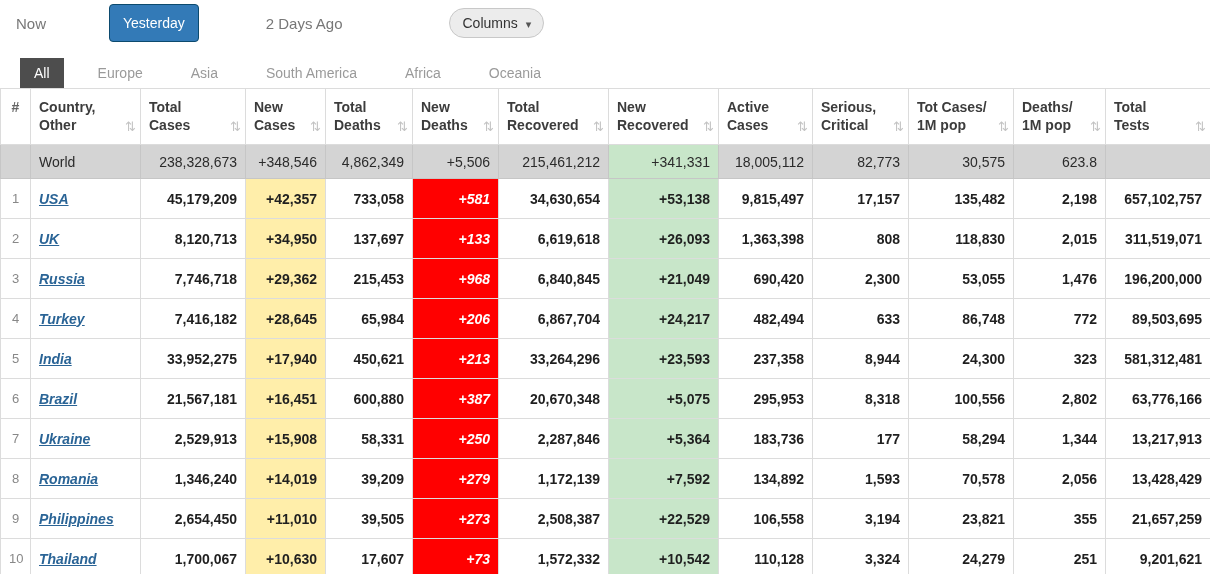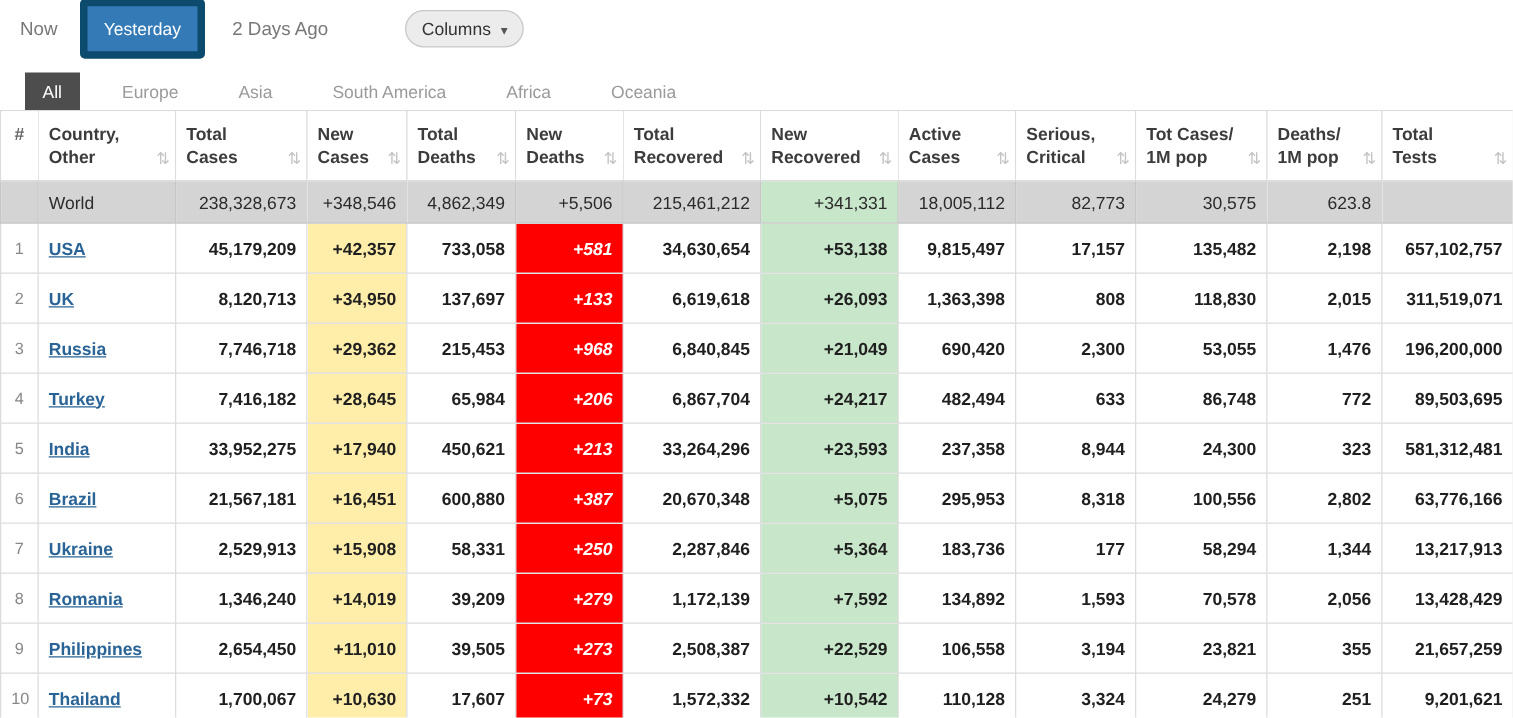--- a/index.html
+++ b/index.html
@@ -1,23 +1,23 @@
 <!DOCTYPE html>
 <html style="--accent-blue: #337ab7; --active-tab-bg: #4d4d4d; --world-row-bg: #d4d4d4; --new-cases-bg: #ffeeaa; --new-deaths-bg: #ff0000; --new-recovered-bg: #c8e6c9; --link-blue: #2a6496;"><head>
 <meta charset="utf-8">
 <style>
   * { box-sizing: border-box; margin: 0; padding: 0; }
   html, body {
     width: 1210px; height: 574px; overflow: hidden; background: #fff;
     font-family: "Liberation Sans", "DejaVu Sans", sans-serif;
   }
-  .toolbar { display: flex; align-items: center; height: 46px; padding: 0 16px; }
+  .toolbar { display: flex; align-items: center; height: 46px; padding: 0 16px; gap: 45px; }
   .link-btn { color: #777; font-size: 15px; cursor: pointer; }
   .btn-primary {
-    background: var(--accent-blue, #337ab7); color: #fff; border: 6px solid #0c4a6e;
+    background: var(--accent-blue, #337ab7); color: #fff; border: 1px solid #0c4a6e;
     border-radius: 4px; padding: 10px 13px; font-size: 14px; margin-left: 18px;
     cursor: pointer; font-family: inherit;
   }
   .two-days { margin-left: 22px; }
   .btn-default {
     background: #ececec; border: 1px solid #c8c8c8; border-radius: 15px;
     padding: 6px 12px; font-size: 14px; color: #333; margin-left: 62px;
     cursor: pointer; font-family: inherit;
   }
   .btn-default .caret { font-size: 11px; color: #555; margin-left: 4px; }
@@ -38,21 +38,21 @@
     line-height: 18px; background: #fff;
   }
   thead th.th-rank { text-align: center; padding: 9px 0 0 0; color: #666; }
   .sort-icon {
     position: absolute; right: 4px; bottom: 8px; color: #c4c4c4;
     font-size: 13px; font-weight: normal; cursor: pointer;
   }
   tbody td { height: 40px; padding: 0 8px; font-size: 14px; background: #fff; }
   .cell-num { text-align: right; font-weight: bold; color: #1f1f1f; }
   .cell-rank { text-align: center; color: #888; font-size: 13px; }
-  .cell-country a { color: var(--link-blue, #2a6496); font-weight: bold; text-decoration: underline; font-size: 14px; }
+  .cell-country a { color: var(--link-blue, #2a6496); font-weight: bold; text-decoration: underline; font-size: 14px; font-style: italic; }
   tr.world td {
     background: var(--world-row-bg, #d4d4d4); height: 34px; font-weight: normal;
     color: #2b2b2b; border-color: #c6c6c6;
   }
   .cell-new-cases { background: var(--new-cases-bg, #ffeeaa); }
   .cell-new-deaths { background: var(--new-deaths-bg, #ff0000); color: #fff; font-style: italic; }
   .cell-new-recovered { background: var(--new-recovered-bg, #c8e6c9); }
   tr.world td.cell-new-recovered { background: var(--new-recovered-bg, #c8e6c9); }
 </style>
 </head>

